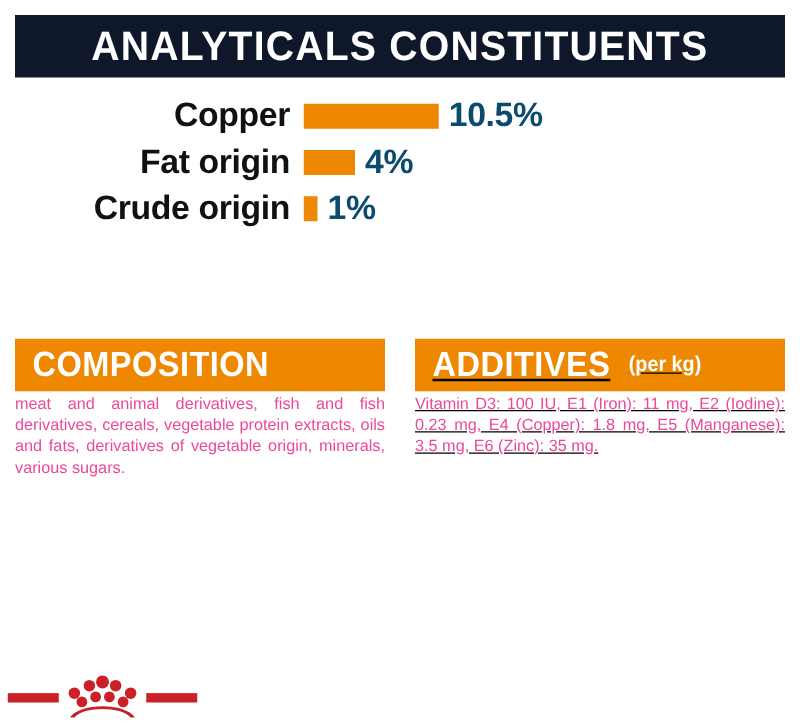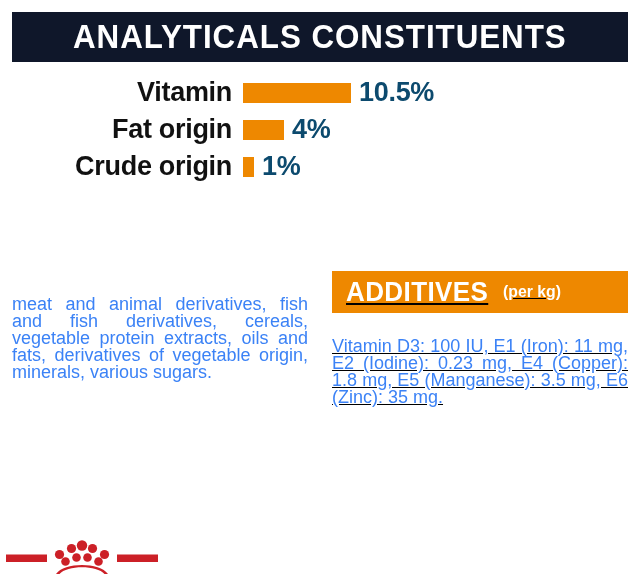--- a/index.html
+++ b/index.html
@@ -119,25 +119,25 @@
     font-family: "Liberation Sans Narrow", "Liberation Sans", sans-serif;
     color: #ffffff;
     font-weight: 700;
     font-size: 17px;
     margin-left: 4px;
     white-space: nowrap;
     transform: scaleX(0.93);
     transform-origin: left center;
   }
   .panel-body {
-    font-size: 18px;
+    font-size: 13px;
     line-height: 17px;
-    color: #3b82f6;
+    color: #ec4899;
     text-align: justify;
-    padding-top: 25px;
+    padding-top: 1px;
     font-weight: 400;
   }
 
   #panel-composition {
     left: 12px;
     width: 296px;
   }
   #panel-additives {
     left: 332px;
     width: 296px;
@@ -156,21 +156,21 @@
 </head>
 <body>
 
 <div class="banner" id="main-banner">
   <span class="banner-title">ANALYTICALS CONSTITUENTS</span>
 </div>
 
 <div class="constituents">
 
   <div class="row">
-    <div class="row-label">Vitamin</div>
+    <div class="row-label">Copper</div>
     <div class="row-bar-wrap">
       <div class="bar" id="bar-0" style="width: 108px;"></div>
       <span class="row-value">10.5%</span>
     </div>
   </div>
 
   <div class="row">
     <div class="row-label">Fat origin</div>
     <div class="row-bar-wrap">
       <div class="bar" id="bar-1" style="width: 41px;"></div>
@@ -182,20 +182,23 @@
     <div class="row-label">Crude origin</div>
     <div class="row-bar-wrap">
       <div class="bar" id="bar-2" style="width: 11px;"></div>
       <span class="row-value">1%</span>
     </div>
   </div>
 
 </div>
 
 <div class="panel" id="panel-composition">
+  <div class="panel-head">
+    <span class="head-main">COMPOSITION</span>
+  </div>
   <div class="panel-body">meat and animal derivatives, fish and fish derivatives, cereals, vegetable protein extracts, oils and fats, derivatives of vegetable origin, minerals, various sugars.</div>
 </div>
 
 <div class="panel" id="panel-additives">
   <div class="panel-head">
     <span class="head-main">ADDITIVES</span>
     <span class="head-sub">(per kg)</span>
   </div>
   <div class="panel-body">Vitamin D3: 100 IU, E1 (Iron): 11 mg, E2 (Iodine): 0.23 mg, E4 (Copper): 1.8 mg, E5 (Manganese): 3.5 mg, E6 (Zinc): 35 mg.</div>
 </div>

